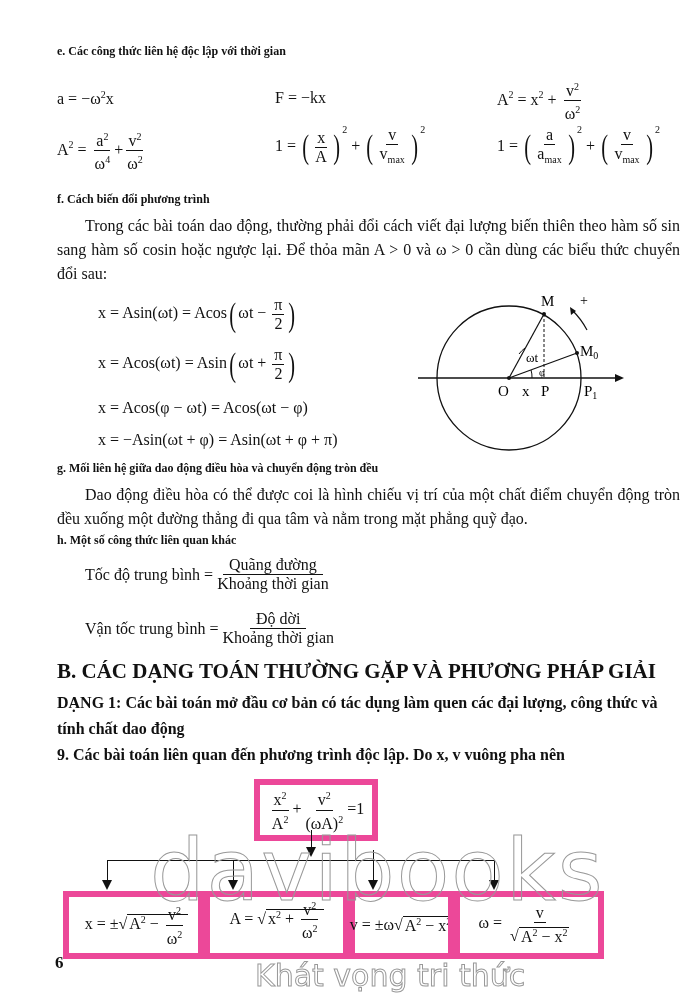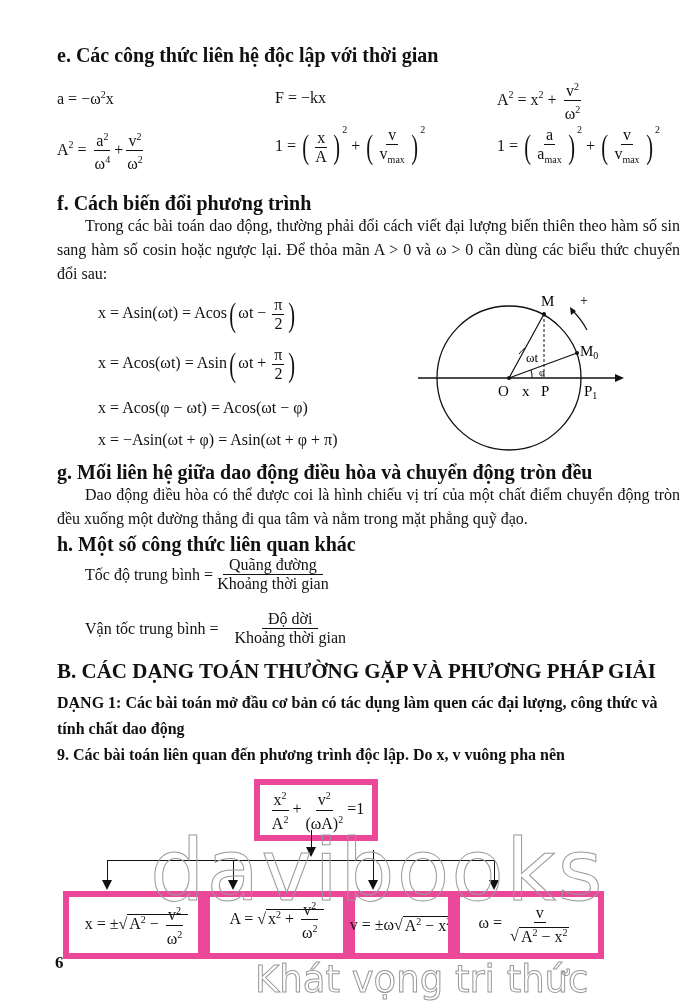--- a/index.html
+++ b/index.html
@@ -1,19 +1,19 @@
 <!DOCTYPE html>
 <html><head>
 <meta charset="utf-8">
 <style>
   html, body { margin:0; padding:0; background:#fff; }
   body { width:700px; height:1003px; position:relative; overflow:hidden;
          font-family:"Liberation Serif", serif; color:#111; }
   .abs { position:absolute; }
-  .h { font-weight:bold; font-size:20px; }
+  .h { font-weight:bold; font-size:12px; }
   .p { font-size:16px; line-height:24px; }
   .m { font-size:16px; white-space:nowrap; }
   .frac { display:inline-flex; flex-direction:column; align-items:center; vertical-align:middle; margin:0 2px; }
   .frac > span { display:block; line-height:18px; padding:0 2px; }
   .frac > span.num { border-bottom:1px solid #111; }
   sup { font-size:10px; }
   sub { font-size:10px; }
   .paren { font-size:34px; font-weight:lighter; vertical-align:middle; line-height:1; transform:scaleX(0.6); display:inline-block; }
   .sqrt { border-top:1px solid #111; padding:0 2px; }
   .box { position:absolute; border:6px solid #ec4899; }
@@ -101,21 +101,21 @@
 
 <div class="abs m" style="left:85px;top:556px;display:flex;align-items:center;">
   <span>Tốc độ trung bình =</span>
   <span class="frac" style="margin-left:2px;">
       <span class="num" style="padding:0 6px;">Quãng đường</span>
       <span>Khoảng thời gian</span>
     </span>
 </div>
 <div class="abs m" style="left:85px;top:610px;display:flex;align-items:center;">
   <span>Vận tốc trung bình =</span>
-  <span class="frac" style="margin-left:14px;">
+  <span class="frac" style="margin-left:2px;">
       <span class="num" style="padding:0 6px;">Độ dời</span>
       <span>Khoảng thời gian</span>
     </span>
 </div>
 
 <div class="abs" style="left:57px;top:659px;font-size:21px;font-weight:bold;">B. CÁC DẠNG TOÁN THƯỜNG GẶP VÀ PHƯƠNG PHÁP GIẢI</div>
 <div class="abs" style="left:57px;top:690px;width:623px;font-size:16px;font-weight:bold;line-height:26px;">DẠNG 1: Các bài toán mở đầu cơ bản có tác dụng làm quen các đại lượng, công thức và tính chất dao động</div>
 <div class="abs" style="left:57px;top:746px;font-size:16px;font-weight:bold;">9. Các bài toán liên quan đến phương trình độc lập. Do x, v vuông pha nên</div>
 
 <div class="box" style="left:254px;top:779px;width:112px;height:50px;display:flex;align-items:center;justify-content:center;">
@@ -157,15 +157,15 @@
   <span class="m">v = ±ω√<span class="sqrt">A<sup>2</sup> − x<sup>2</sup></span></span>
 </div>
 <div class="box" style="left:448px;top:891px;width:144px;height:56px;display:flex;align-items:center;justify-content:center;">
   <span class="m">ω = <span class="frac">
         <span class="num">v</span>
         <span>√<span class="sqrt">A<sup>2</sup> − x<sup>2</sup></span></span>
       </span></span>
 </div>
 
 <div class="wm" style="left:150px;top:820px;font-size:86px;letter-spacing:2px;">davibooks</div>
-<div class="wm" style="left:255px;top:958px;font-size:37px;">Khát vọng tri thức</div>
+<div class="wm" style="left:255px;top:958px;font-size:30px;">Khát vọng tri thức</div>
 
 <div class="abs" style="left:55px;top:953px;font-size:17px;font-weight:bold;">6</div>
 
 </body></html>

